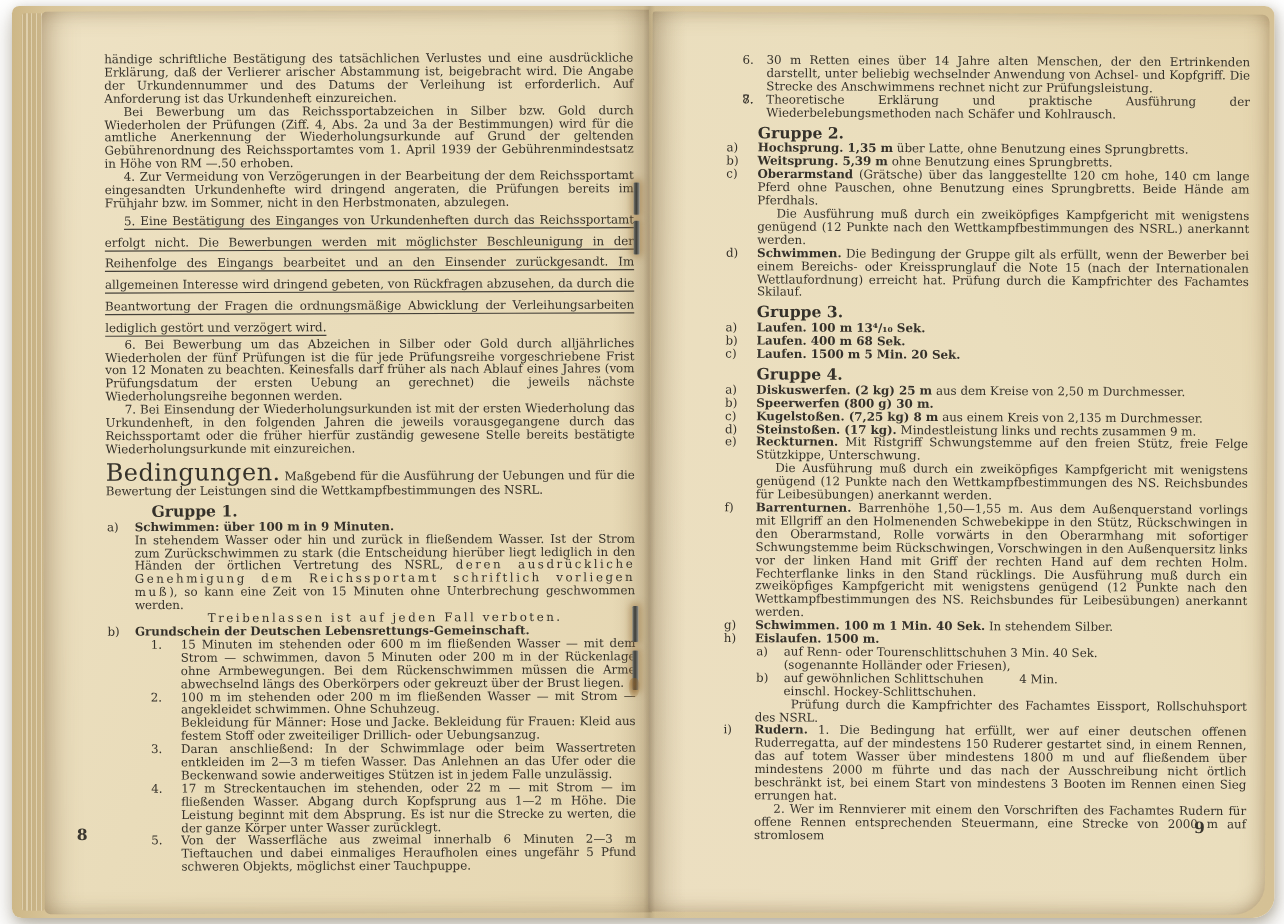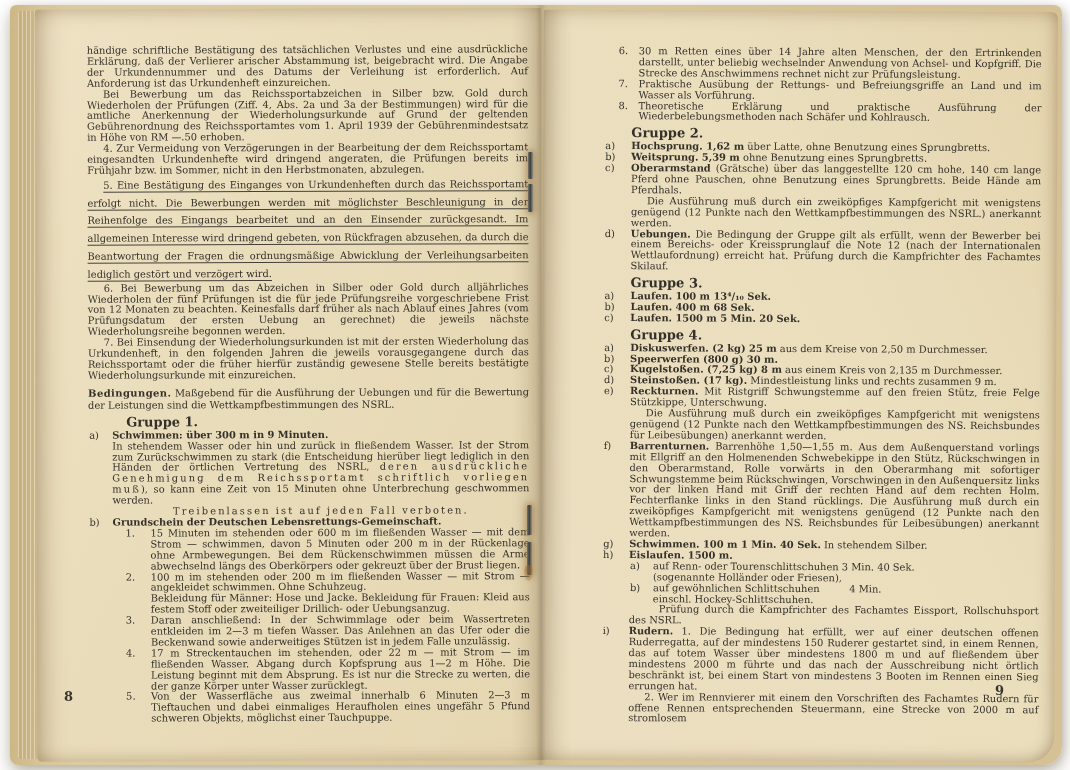--- a/index.html
+++ b/index.html
@@ -22,21 +22,21 @@
     background:linear-gradient(245deg,#e7d8b2 0%,#ead dbb 0%,#eadebd 40%,#ecdfc1 100%);
     background:linear-gradient(245deg,#e5d5ae 0%,#eadebd 40%,#ecdfc1 100%);
     box-shadow:inset 18px 0 22px -14px rgba(110,85,50,.42),inset -12px 0 16px -10px rgba(140,110,70,.5),inset 0 16px 18px -14px rgba(120,90,50,.22),inset 0 -14px 16px -12px rgba(125,95,55,.28);
     padding:36px 16px 0 62px;box-sizing:border-box;}
   .gutter{position:absolute;left:500px;top:0;width:62px;height:100%;pointer-events:none;
     background:linear-gradient(90deg,rgba(0,0,0,0) 0%,rgba(95,72,40,.10) 42%,rgba(62,46,24,.20) 50%,rgba(95,72,40,.08) 58%,rgba(0,0,0,0) 100%);}
   .page-text{font-size:9.9px;line-height:10.9px;text-align:justify;}
   .blk{margin:0;}
   .b{font-weight:bold;}
   .sp{letter-spacing:2.1px;}
-  .big{font-size:10px;font-weight:bold;letter-spacing:.4px;}
+  .big{font-size:20px;font-weight:normal;letter-spacing:.4px;}
   .cont{}
   .para{text-indent:16px;}
   .para-u{text-indent:16px;line-height:17.8px;text-decoration:underline;text-decoration-thickness:1px;text-underline-offset:3px;text-decoration-color:#45413a;}
   .lede{margin-top:6px;line-height:12px;}
   .group{font-weight:bold;font-size:13px;margin:6px 0 2px;}
   .marker{position:absolute;}
   .item{position:relative;}
   .center{text-align:center;}
   
   .pl .group{padding-left:38px;}
@@ -82,44 +82,44 @@
     <div class="page page-left pl">
       <div class="page-text" id="left-text">
           <div class="blk cont"><span class="">händige schriftliche Bestätigung des tatsächlichen Verlustes und eine ausdrückliche Erklärung, daß der Verlierer arischer Abstammung ist, beigebracht wird. Die Angabe der Urkundennummer und des Datums der Verleihung ist erforderlich. Auf Anforderung ist das Urkundenheft einzureichen.</span></div>
           <div class="blk para"><span class="">Bei Bewerbung um das Reichssportabzeichen in Silber bzw. Gold durch Wiederholen der Prüfungen (Ziff. 4, Abs. 2a und 3a der Bestimmungen) wird für die amtliche Anerkennung der Wiederholungsurkunde auf Grund der geltenden Gebührenordnung des Reichssportamtes vom 1. April 1939 der Gebührenmindestsatz in Höhe von RM —.50 erhoben.</span></div>
           <div class="blk para"><span class="">4. Zur Vermeidung von Verzögerungen in der Bearbeitung der dem Reichssportamt eingesandten Urkundenhefte wird dringend angeraten, die Prüfungen bereits im Frühjahr bzw. im Sommer, nicht in den Herbstmonaten, abzulegen.</span></div>
           <div class="blk para-u"><span class="">5. Eine Bestätigung des Einganges von Urkundenheften durch das Reichssportamt erfolgt nicht. Die Bewerbungen werden mit möglichster Beschleunigung in der Reihenfolge des Eingangs bearbeitet und an den Einsender zurückgesandt. Im allgemeinen Interesse wird dringend gebeten, von Rückfragen abzusehen, da durch die Beantwortung der Fragen die ordnungsmäßige Abwicklung der Verleihungsarbeiten lediglich gestört und verzögert wird.</span></div>
           <div class="blk para"><span class="">6. Bei Bewerbung um das Abzeichen in Silber oder Gold durch alljährliches Wiederholen der fünf Prüfungen ist die für jede Prüfungsreihe vorgeschriebene Frist von 12 Monaten zu beachten. Keinesfalls darf früher als nach Ablauf eines Jahres (vom Prüfungsdatum der ersten Uebung an gerechnet) die jeweils nächste Wiederholungsreihe begonnen werden.</span></div>
           <div class="blk para"><span class="">7. Bei Einsendung der Wiederholungsurkunden ist mit der ersten Wiederholung das Urkundenheft, in den folgenden Jahren die jeweils vorausgegangene durch das Reichssportamt oder die früher hierfür zuständig gewesene Stelle bereits bestätigte Wiederholungsurkunde mit einzureichen.</span></div>
           <div class="blk lede"><span class="big">Bedingungen.</span><span class=""> Maßgebend für die Ausführung der Uebungen und für die Bewertung der Leistungen sind die Wettkampfbestimmungen des NSRL.</span></div>
           <div class="blk group"><span class="">Gruppe 1.</span></div>
-          <div class="blk item"><span class="marker">a)</span><span class="b ">Schwimmen: über 300 m in 9 Minuten.</span></div>
+          <div class="blk item"><span class="marker">a)</span><span class="b ">Schwimmen: über 100 m in 9 Minuten.</span></div>
           <div class="blk itembody"><span class="">In stehendem Wasser oder hin und zurück in fließendem Wasser. Ist der Strom zum Zurückschwimmen zu stark (die Entscheidung hierüber liegt lediglich in den Händen der örtlichen Vertretung des NSRL, </span><span class="sp ">deren ausdrückliche Genehmigung dem Reichssportamt schriftlich vorliegen muß</span><span class="">), so kann eine Zeit von 15 Minuten ohne Unterbrechung geschwommen werden.</span></div>
           <div class="blk center"><span class="sp ">Treibenlassen ist auf jeden Fall verboten.</span></div>
           <div class="blk item"><span class="marker">b)</span><span class="b ">Grundschein der Deutschen Lebensrettungs-Gemeinschaft.</span></div>
           <div class="blk subnum"><span class="marker">1.</span><span class="">15 Minuten im stehenden oder 600 m im fließenden Wasser — mit dem Strom — schwimmen, davon 5 Minuten oder 200 m in der Rückenlage ohne Armbewegungen. Bei dem Rückenschwimmen müssen die Arme abwechselnd längs des Oberkörpers oder gekreuzt über der Brust liegen.</span></div>
           <div class="blk subnum"><span class="marker">2.</span><span class="">100 m im stehenden oder 200 m im fließenden Wasser — mit Strom — angekleidet schwimmen. Ohne Schuhzeug.</span></div>
           <div class="blk subcont"><span class="">Bekleidung für Männer: Hose und Jacke. Bekleidung für Frauen: Kleid aus festem Stoff oder zweiteiliger Drillich- oder Uebungsanzug.</span></div>
           <div class="blk subnum"><span class="marker">3.</span><span class="">Daran anschließend: In der Schwimmlage oder beim Wassertreten entkleiden im 2—3 m tiefen Wasser. Das Anlehnen an das Ufer oder die Beckenwand sowie anderweitiges Stützen ist in jedem Falle unzulässig.</span></div>
           <div class="blk subnum"><span class="marker">4.</span><span class="">17 m Streckentauchen im stehenden, oder 22 m — mit Strom — im fließenden Wasser. Abgang durch Kopfsprung aus 1—2 m Höhe. Die Leistung beginnt mit dem Absprung. Es ist nur die Strecke zu werten, die der ganze Körper unter Wasser zurücklegt.</span></div>
           <div class="blk subnum"><span class="marker">5.</span><span class="">Von der Wasserfläche aus zweimal innerhalb 6 Minuten 2—3 m Tieftauchen und dabei einmaliges Heraufholen eines ungefähr 5 Pfund schweren Objekts, möglichst einer Tauchpuppe.</span></div>
         </div>
     </div>
 
     <div class="page page-right pr">
       <div class="page-text" id="right-text">
           <div class="blk subnum"><span class="marker">6.</span><span class="">30 m Retten eines über 14 Jahre alten Menschen, der den Ertrinkenden darstellt, unter beliebig wechselnder Anwendung von Achsel- und Kopfgriff. Die Strecke des Anschwimmens rechnet nicht zur Prüfungsleistung.</span></div>
-          <div class="blk subnum"><span class="marker">7.</span><span class="">Praktische Ausübung der Rettungs- und Befreiungsgriffe an Land und im Wasser als Vorführung.</span></div>
+          <div class="blk subnum"><span class="marker">7.</span></div>
           <div class="blk subnum"><span class="marker">8.</span><span class="">Theoretische Erklärung und praktische Ausführung der Wiederbelebungsmethoden nach Schäfer und Kohlrausch.</span></div>
           <div class="blk group"><span class="">Gruppe 2.</span></div>
-          <div class="blk item"><span class="marker">a)</span><span class="b ">Hochsprung. 1,62 m</span><span class=""> über Latte, ohne Benutzung eines Sprungbretts.</span></div>
+          <div class="blk item"><span class="marker">a)</span><span class="b ">Hochsprung. 1,35 m</span><span class=""> über Latte, ohne Benutzung eines Sprungbretts.</span></div>
           <div class="blk item"><span class="marker">b)</span><span class="b ">Weitsprung. 5,39 m</span><span class=""> ohne Benutzung eines Sprungbretts.</span></div>
           <div class="blk item"><span class="marker">c)</span><span class="b ">Oberarmstand</span><span class=""> (Grätsche) über das langgestellte 120 cm hohe, 140 cm lange Pferd ohne Pauschen, ohne Benutzung eines Sprungbretts. Beide Hände am Pferdhals.</span></div>
           <div class="blk itempara"><span class="">Die Ausführung muß durch ein zweiköpfiges Kampfgericht mit wenigstens genügend (12 Punkte nach den Wettkampfbestimmungen des NSRL.) anerkannt werden.</span></div>
-          <div class="blk item"><span class="marker">d)</span><span class="b ">Uebungen.</span><span class=""> Die Bedingung der Gruppe gilt als erfüllt, wenn der Bewerber bei einem Bereichs- oder Kreissprunglauf die Note 12 (nach der Internationalen Wettlaufordnung) erreicht hat. Prüfung durch die Kampfrichter des Fachamtes Skilauf.</span></div>
+          <div class="blk item"><span class="marker">d)</span><span class="b ">Schwimmen.</span><span class=""> Die Bedingung der Gruppe gilt als erfüllt, wenn der Bewerber bei einem Bereichs- oder Kreissprunglauf die Note 15 (nach der Internationalen Wettlaufordnung) erreicht hat. Prüfung durch die Kampfrichter des Fachamtes Skilauf.</span></div>
           <div class="blk group"><span class="">Gruppe 3.</span></div>
           <div class="blk item"><span class="marker">a)</span><span class="b ">Laufen. 100 m 13⁴/₁₀ Sek.</span></div>
           <div class="blk item"><span class="marker">b)</span><span class="b ">Laufen. 400 m 68 Sek.</span></div>
           <div class="blk item"><span class="marker">c)</span><span class="b ">Laufen. 1500 m 5 Min. 20 Sek.</span></div>
           <div class="blk group"><span class="">Gruppe 4.</span></div>
           <div class="blk item"><span class="marker">a)</span><span class="b ">Diskuswerfen. (2 kg) 25 m</span><span class=""> aus dem Kreise von 2,50 m Durchmesser.</span></div>
           <div class="blk item"><span class="marker">b)</span><span class="b ">Speerwerfen (800 g) 30 m.</span></div>
           <div class="blk item"><span class="marker">c)</span><span class="b ">Kugelstoßen. (7,25 kg) 8 m</span><span class=""> aus einem Kreis von 2,135 m Durchmesser.</span></div>
           <div class="blk item"><span class="marker">d)</span><span class="b ">Steinstoßen. (17 kg).</span><span class=""> Mindestleistung links und rechts zusammen 9 m.</span></div>
           <div class="blk item"><span class="marker">e)</span><span class="b ">Reckturnen.</span><span class=""> Mit Ristgriff Schwungstemme auf den freien Stütz, freie Felge Stützkippe, Unterschwung.</span></div>

